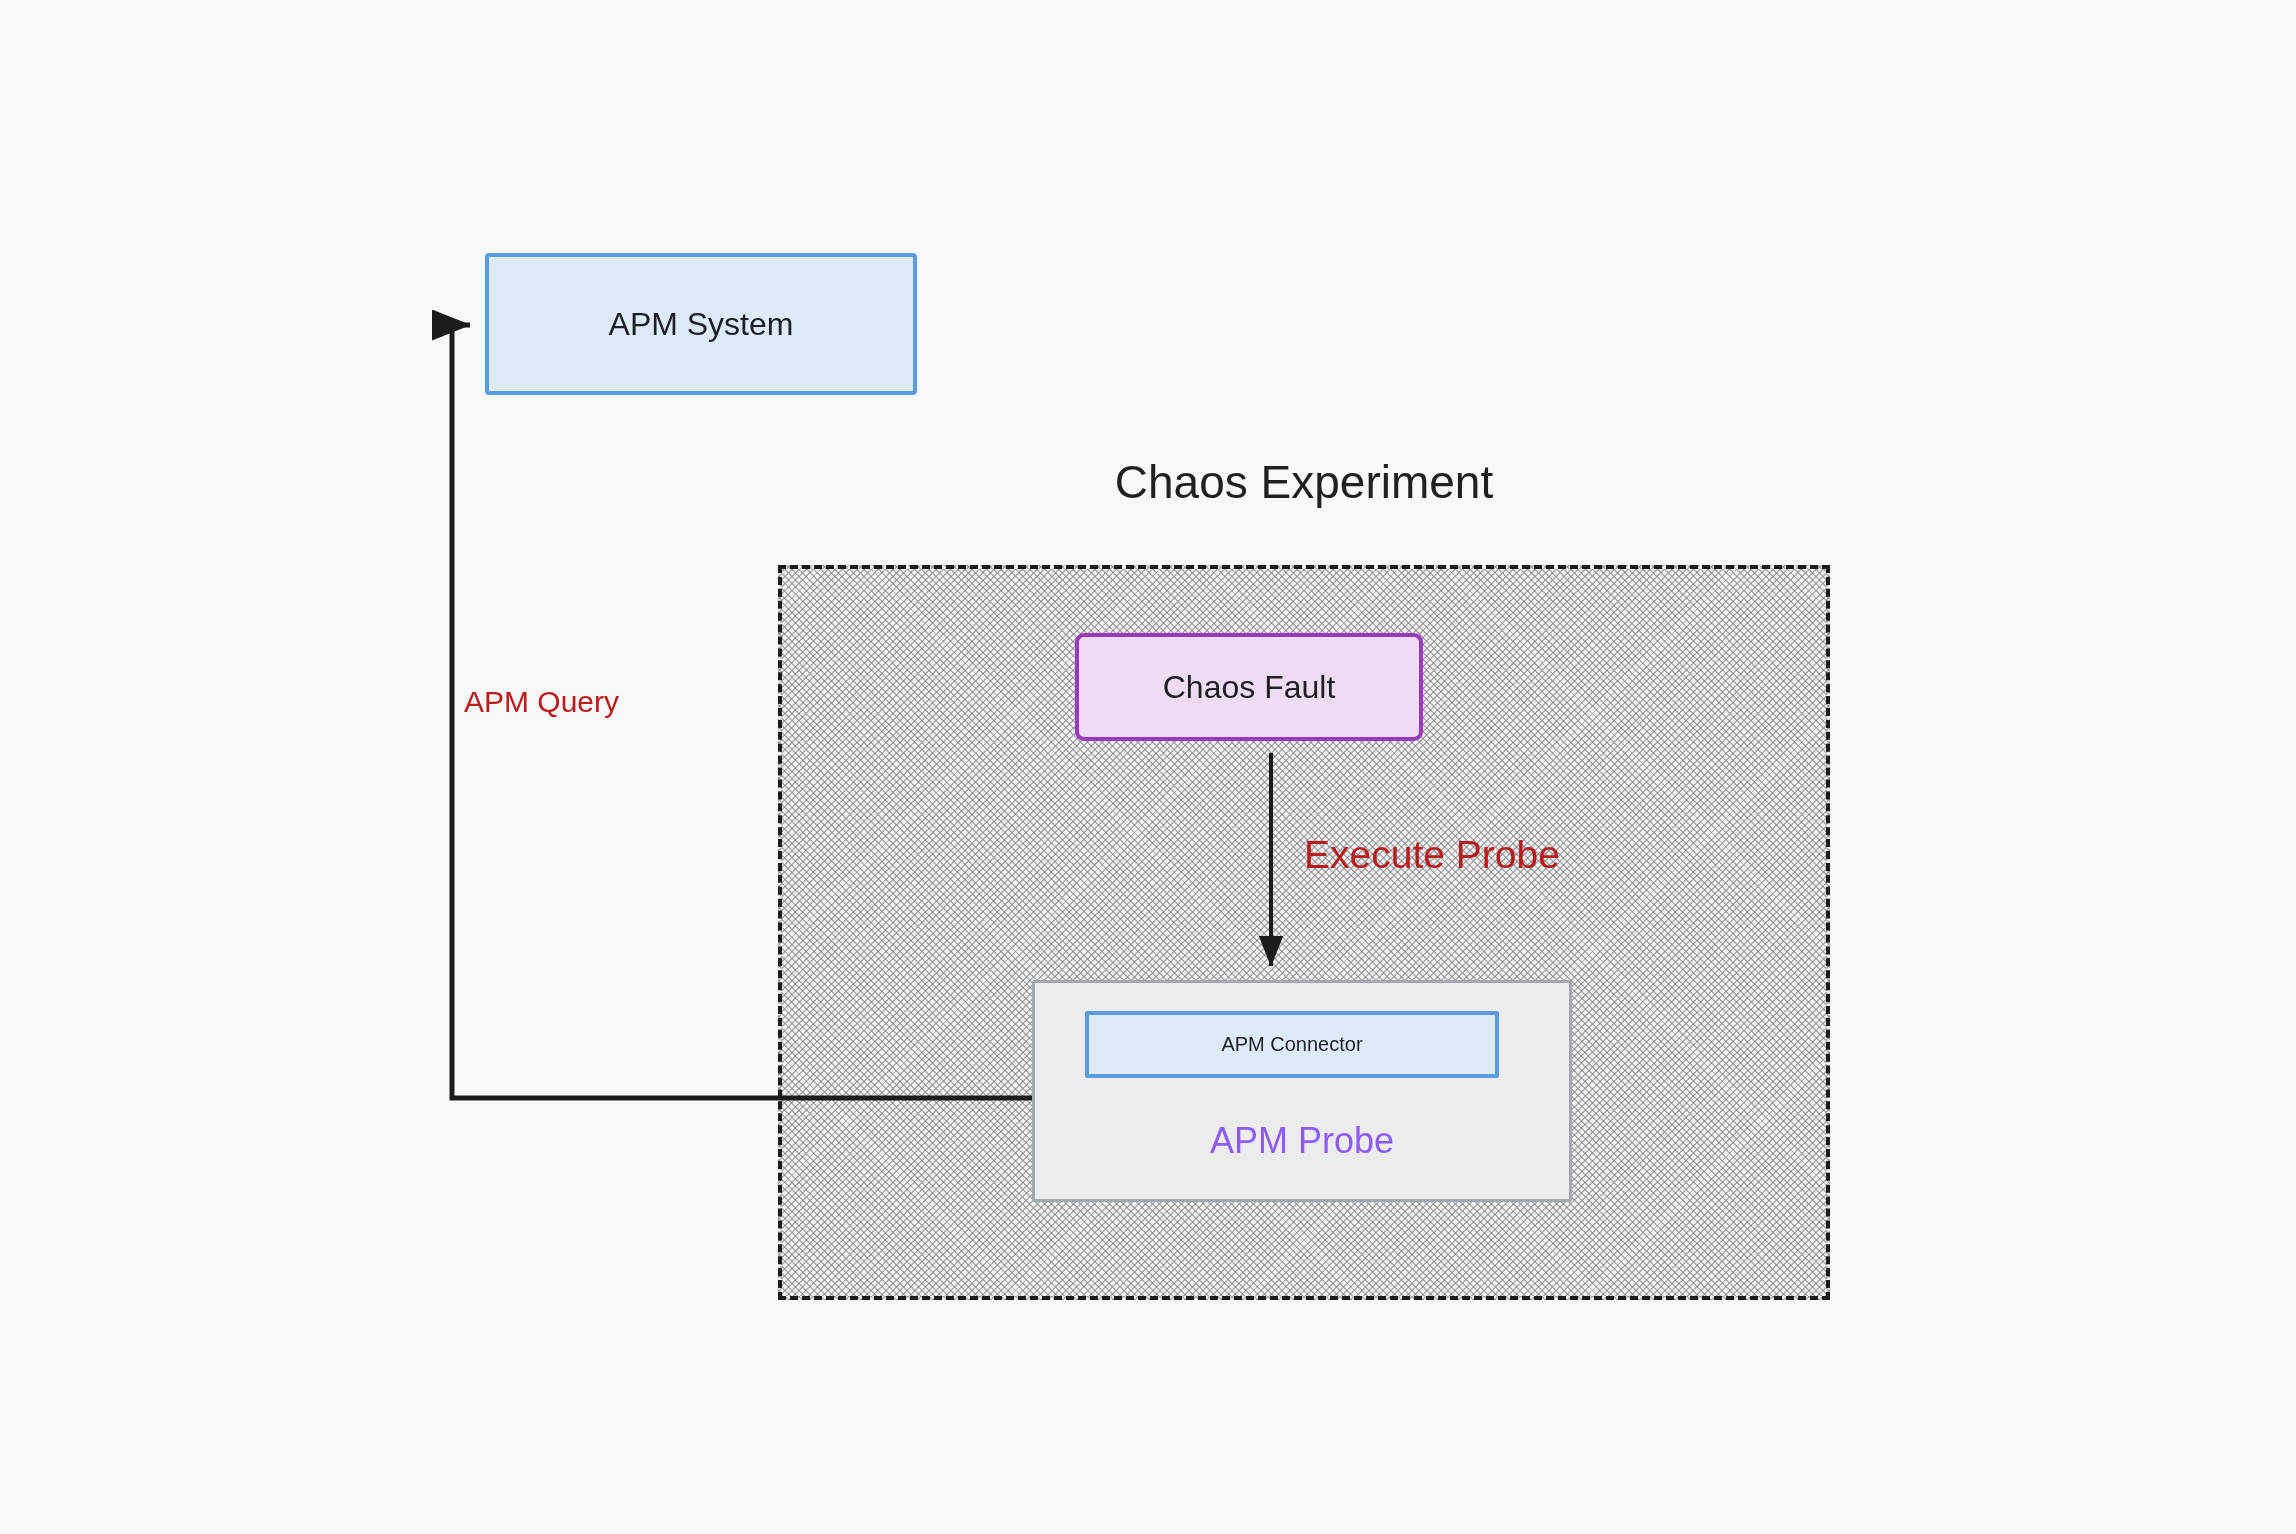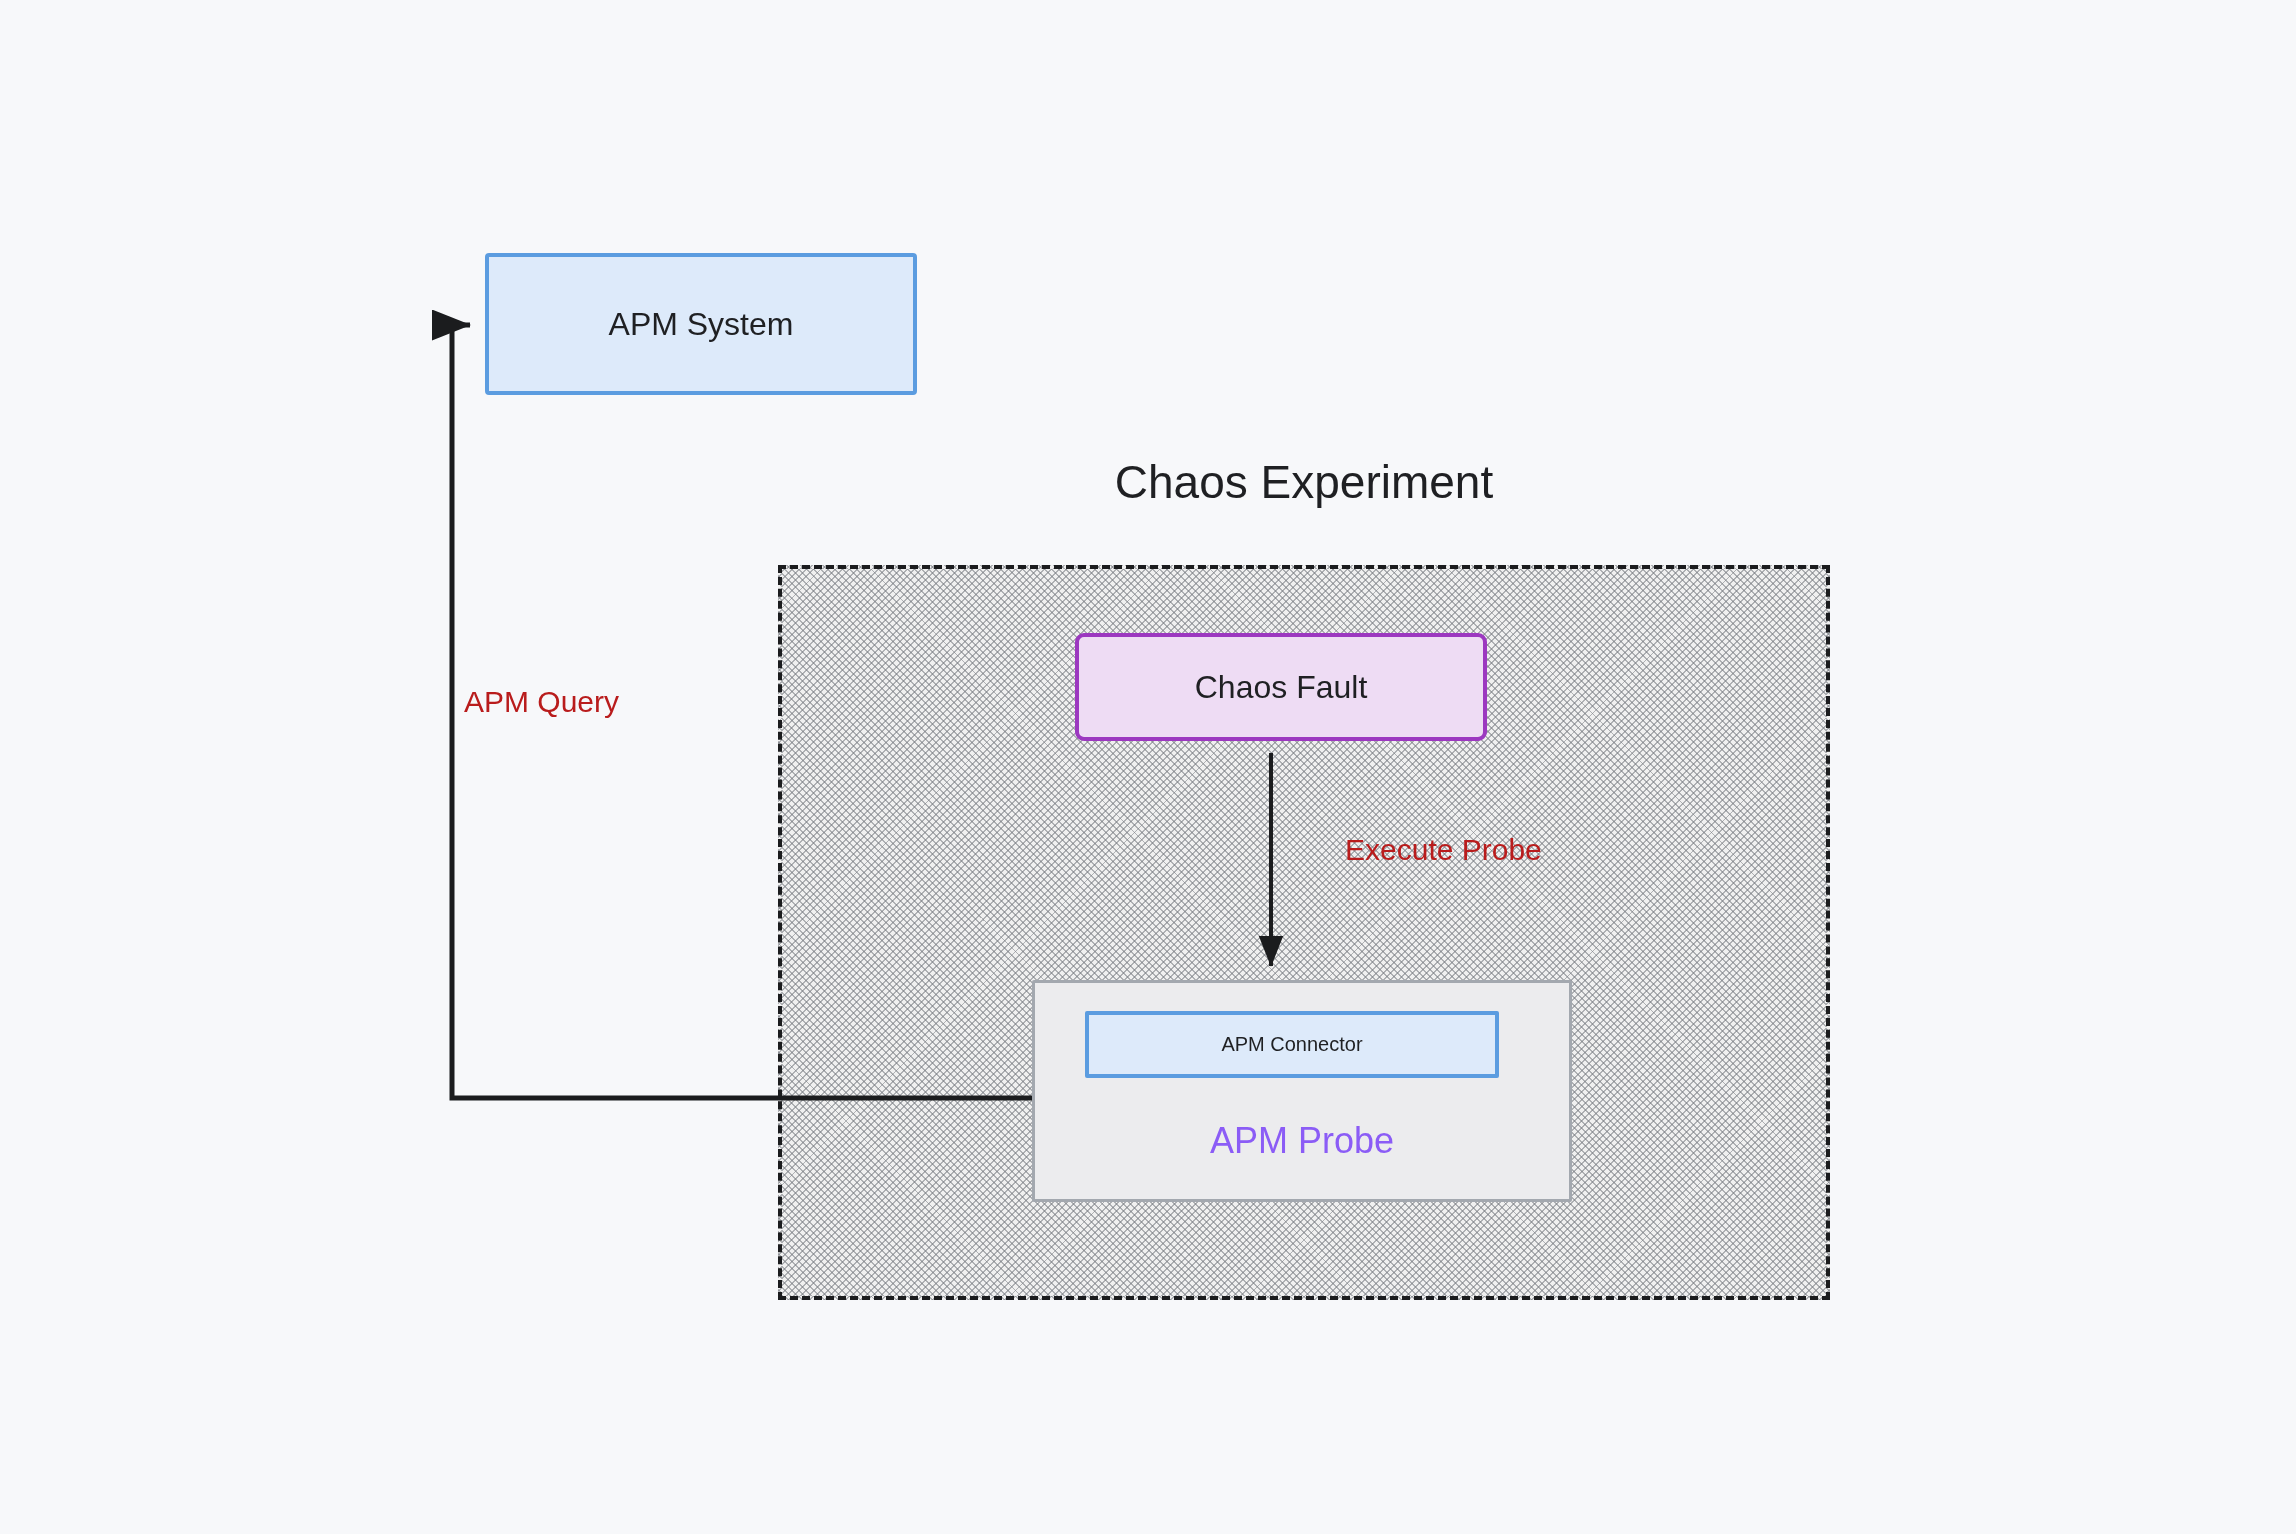--- a/index.html
+++ b/index.html
@@ -75,21 +75,21 @@
     height: 142px;
     background: #ddeafa;
     border: 4px solid #5b9ce0;
     border-radius: 4px;
     font-size: 32px;
   }
 
   .chaos-fault {
     left: 1075px;
     top: 633px;
-    width: 412px;
+    width: 348px;
     height: 108px;
     background: #eedcf4;
     border: 4px solid #9c38c0;
     border-radius: 9px;
     font-size: 32px;
   }
 
   .apm-probe {
     left: 1032px;
     top: 980px;
@@ -132,23 +132,23 @@
     position: absolute;
     color: #b91c1c;
     white-space: nowrap;
   }
   .label-apm-query {
     left: 464px;
     top: 685px;
     font-size: 30px;
   }
   .label-execute-probe {
-    left: 1345px;
+    left: 1304px;
     top: 833px;
-    font-size: 30px;
+    font-size: 39px;
   }
 </style>
 </head>
 <body>
 
 <div id="canvas">
 
   <div class="experiment-title">Chaos Experiment</div>
 
   <div class="experiment-box"></div>

